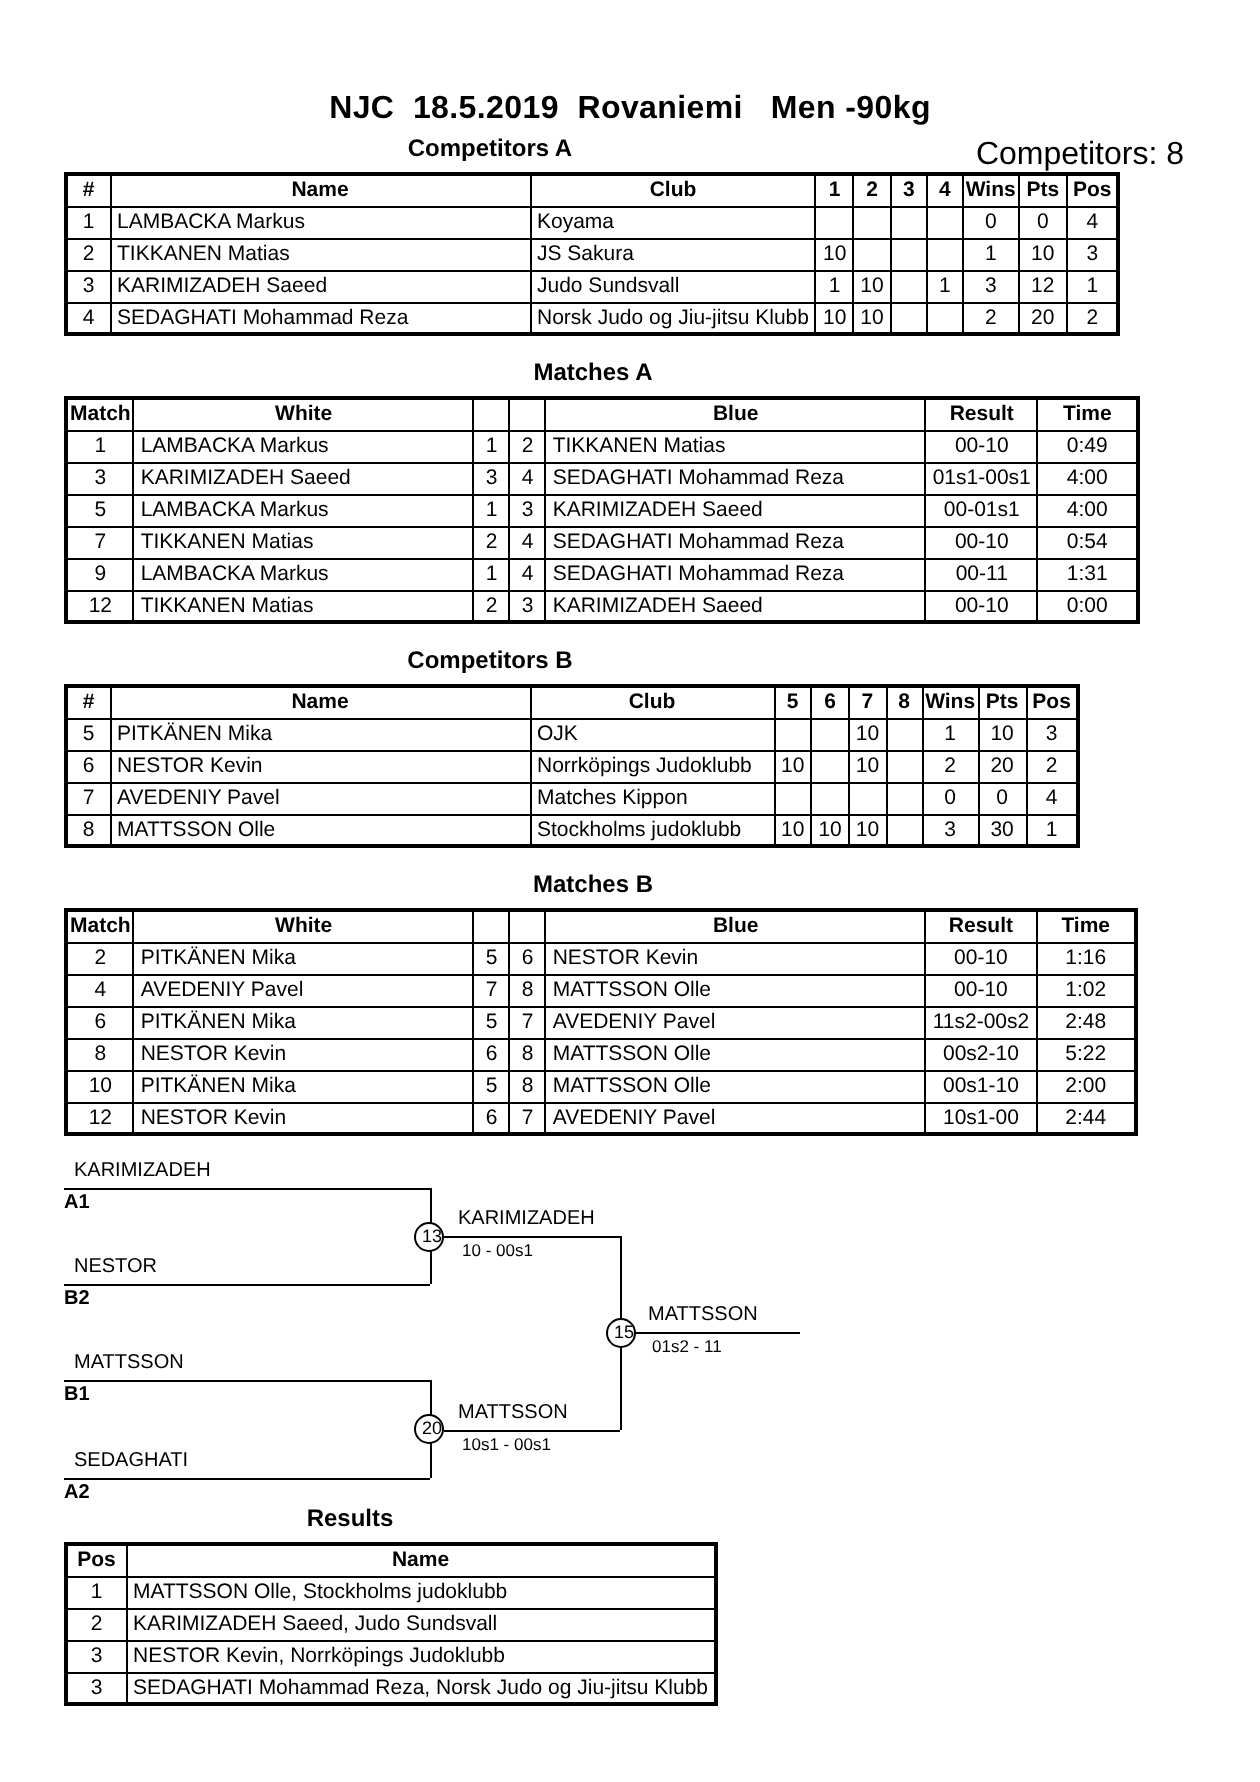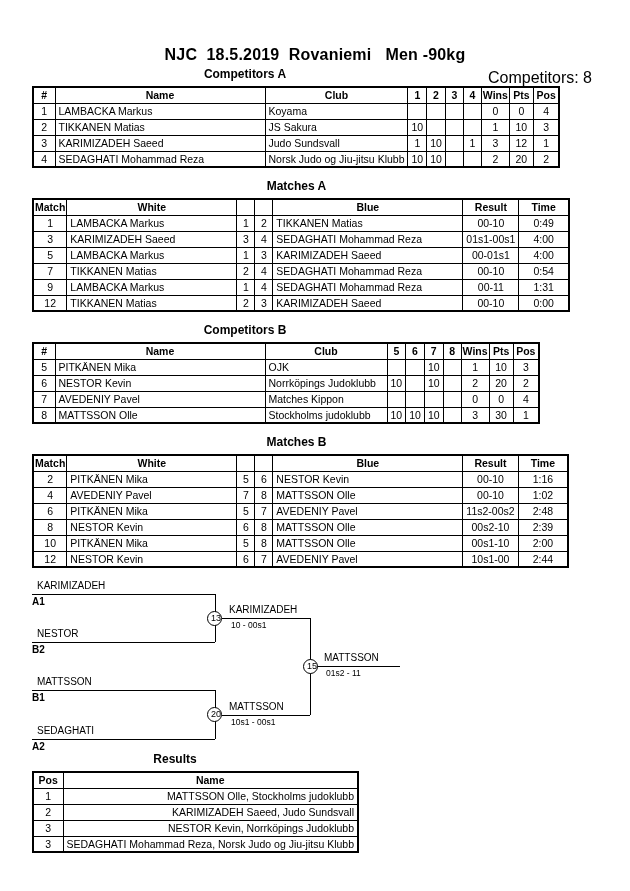--- a/index.html
+++ b/index.html
@@ -31,21 +31,21 @@
   .bracket { position:relative; margin-top:10px; height:172px; width:630px; }
   .bk-name  { position:absolute; font-size:10px; white-space:nowrap; }
   .bk-seed  { position:absolute; font-size:10px;font-weight:bold; }
   .bk-score { position:absolute; font-size:8.5px; white-space:nowrap;text-align:center; }
   .bk-h { position:absolute; height:0; border-top:1px solid #000; }
   .bk-v { position:absolute; width:0; border-left:1px solid #000; }
   .bk-node { position:absolute; width:15px; height:15px; border:1px solid #000; border-radius:50%;
              background:#fff; font-size:9px; line-height:13px; text-align:right; z-index:2; }
 
   .results-title { width:286px; margin:2px 0 5px 32px; }
-  .results-table td:nth-child(2) { text-align:right; }
+  .results-table td:nth-child(2) { text-align:left; }
 </style>
 </head>
 <body>
 
 <div class="page">
 
   <h1 class="title">NJC  18.5.2019  Rovaniemi   Men -90kg</h1>
 
   <div class="sec-head">
     <div class="sec-title">Competitors A</div>
@@ -346,21 +346,21 @@
           <td>11s2-00s2</td>
           <td>2:48</td>
         </tr>
         <tr>
           <td>8</td>
           <td>NESTOR Kevin</td>
           <td>6</td>
           <td>8</td>
           <td>MATTSSON Olle</td>
           <td>00s2-10</td>
-          <td>2:39</td>
+          <td>5:22</td>
         </tr>
         <tr>
           <td>10</td>
           <td>PITKÄNEN Mika</td>
           <td>5</td>
           <td>8</td>
           <td>MATTSSON Olle</td>
           <td>00s1-10</td>
           <td>2:00</td>
         </tr>

